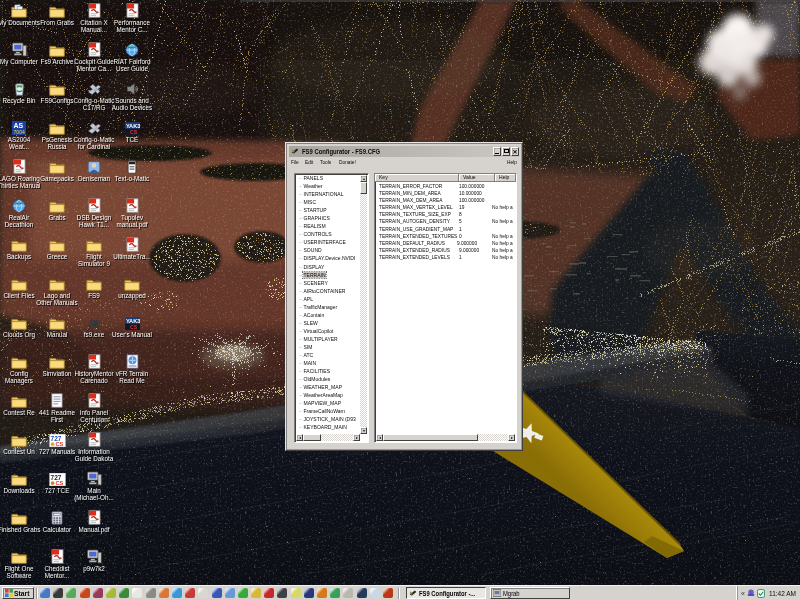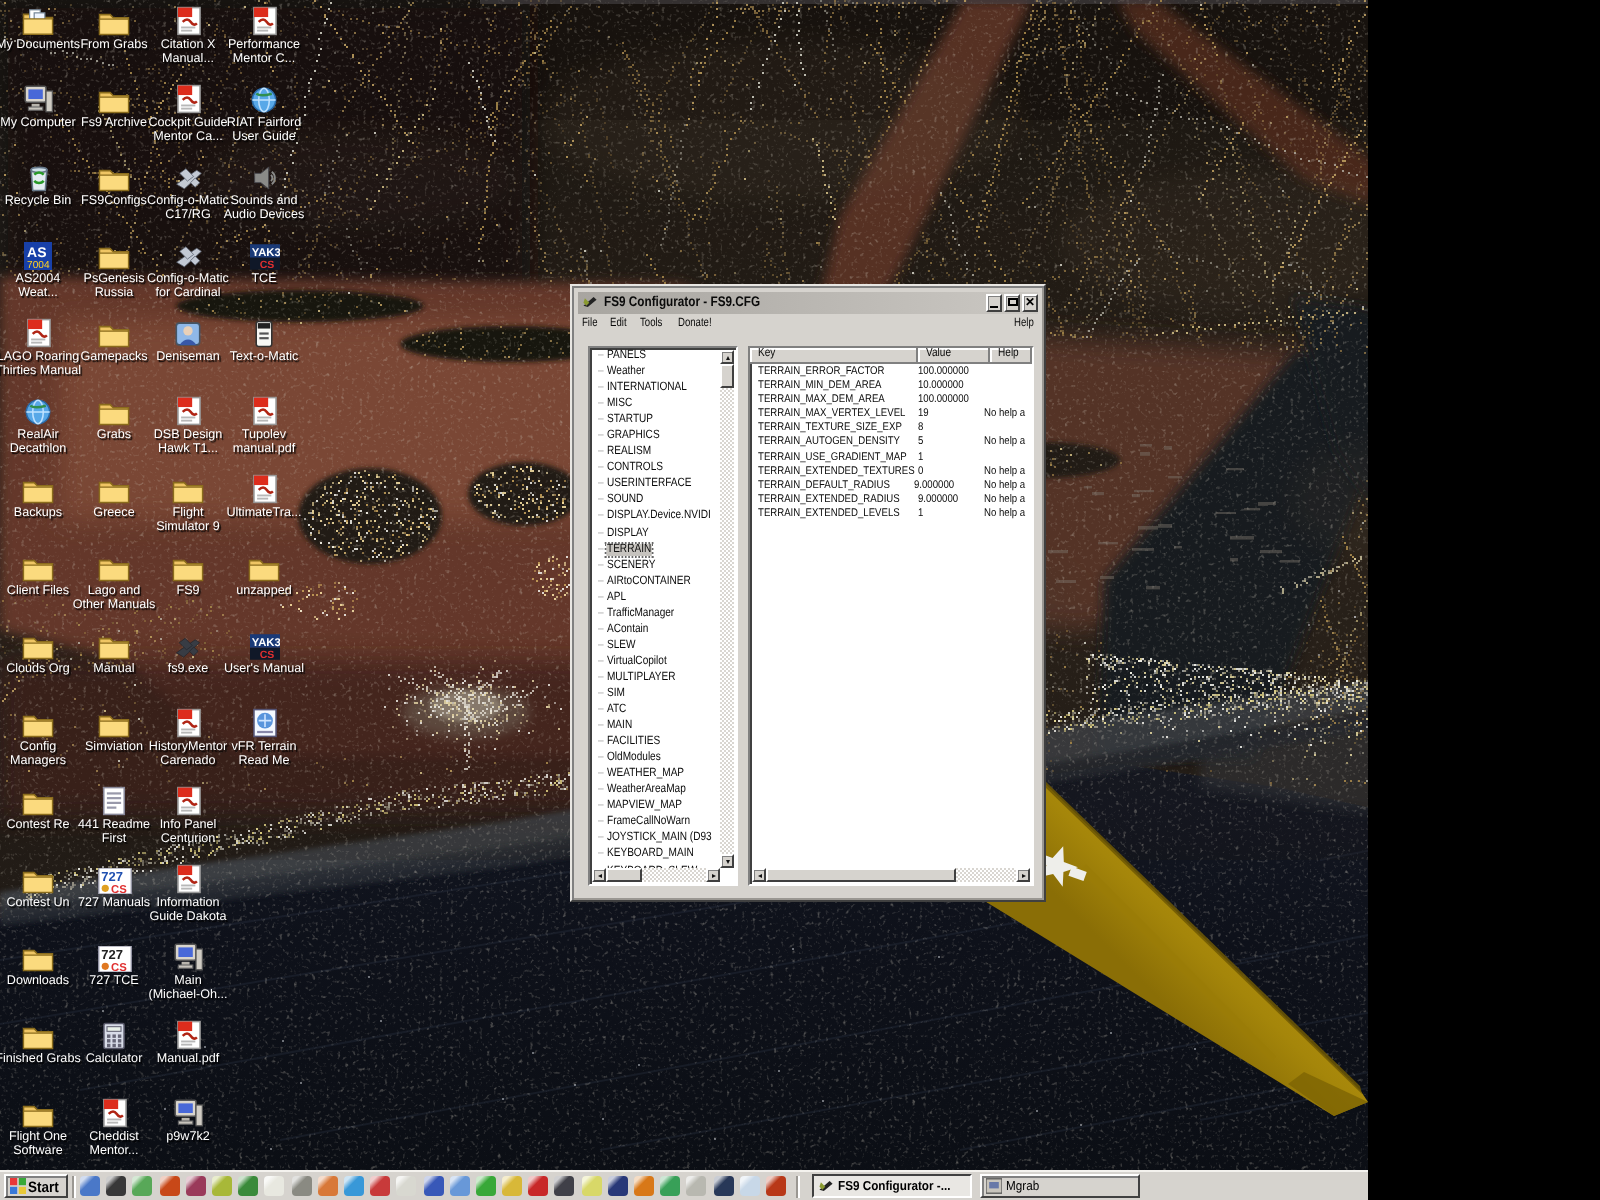--- a/index.html
+++ b/index.html
@@ -1,15 +1,15 @@
 <!DOCTYPE html>
 <html><head><meta charset="utf-8"><style>
 *{margin:0;padding:0;box-sizing:border-box}
 html,body{width:800px;height:600px;overflow:hidden;background:#000;font-family:"Liberation Sans",sans-serif}
-#stage{position:relative;width:684px;height:600px;overflow:hidden}
+#stage{position:relative;width:800px;height:600px;overflow:hidden}
 .di{position:absolute;width:48px;text-align:center;z-index:2}
 .ig{height:15.5px;display:flex;align-items:flex-end;justify-content:center}
 .lb{margin-top:1px;font-size:6.3px;line-height:7px;color:#fff;text-shadow:0.8px 0.8px 0.6px #000}
 #win{position:absolute;left:285px;top:142px;width:238px;height:309px;background:#d6d3ce;z-index:5;
  border:1px solid #404040;border-top-color:#e8e6e2;border-left-color:#e8e6e2;box-shadow:1px 1px 0 #808080 inset,-1px -1px 0 #9a9792 inset}
 #tbar{position:absolute;left:3px;top:2.5px;right:3px;height:11px;background:linear-gradient(90deg,#a8a5a0,#cbc8c3);display:flex;align-items:center;padding-left:2px}
 #ticon{width:8px;height:8px;margin-right:3px;flex:none;line-height:0}
 #ttext{font-size:7px;font-weight:bold;color:#0a0a0a;white-space:nowrap;transform:scaleX(0.84);transform-origin:0 50%}
 .cb{width:8px;height:9px;background:#d6d3ce;border:1px solid #404040;border-top-color:#fff;border-left-color:#fff;box-shadow:0.5px 0.5px 0 #808080 inset;margin-left:1px;display:inline-block;text-align:center;color:#000;font-weight:bold;font-size:6px;line-height:8px;flex:none}
 #cbmin{margin-left:auto}

